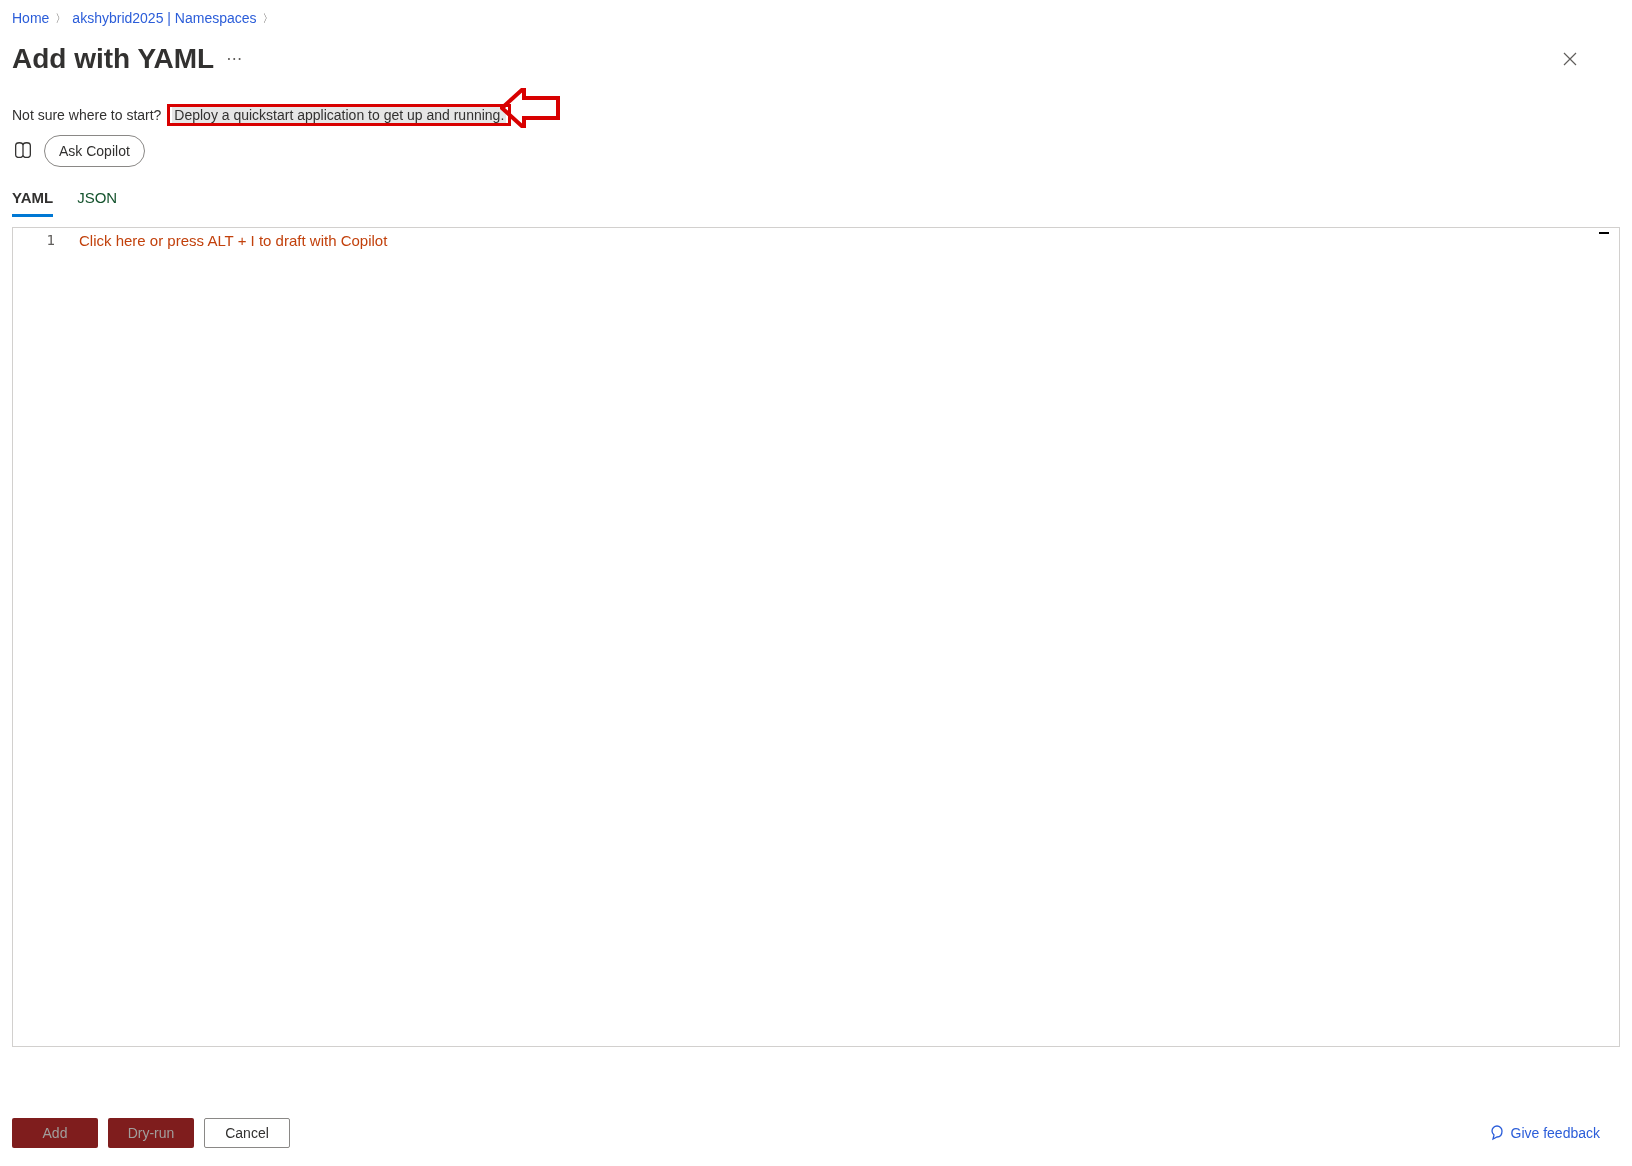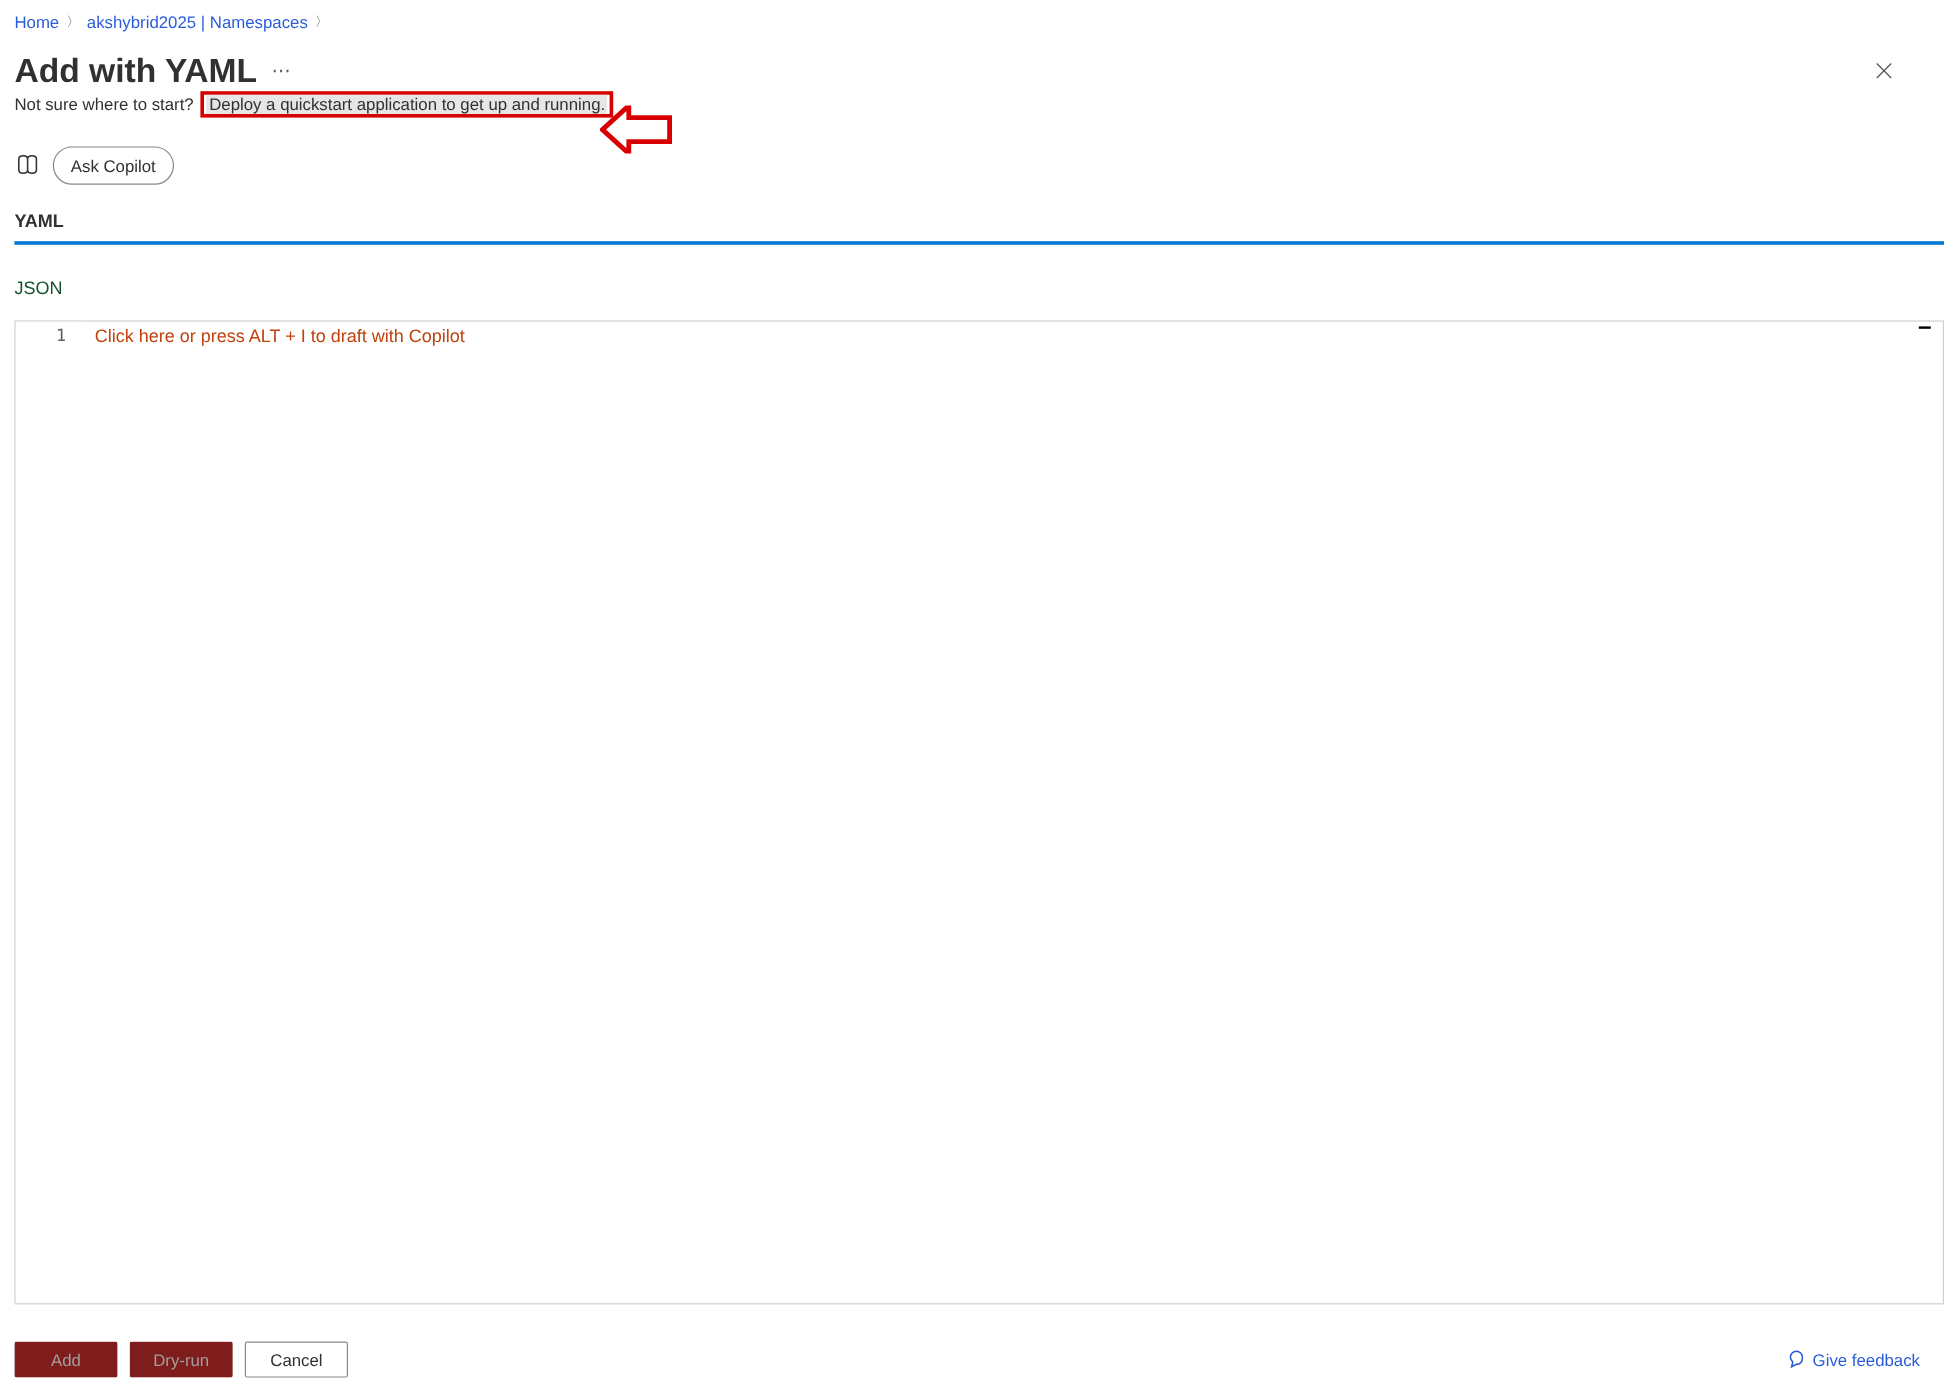--- a/index.html
+++ b/index.html
@@ -23,32 +23,33 @@
     font-size: 14px;
     color: #605e5c;
     margin-bottom: 16px;
   }
   .breadcrumb a { color: #2b5dd9; text-decoration: none; cursor:pointer; }
   .breadcrumb .sep { color: #605e5c; font-size: 11px; }
   .title-row {
     display: flex;
     align-items: center;
     justify-content: space-between;
+    margin-bottom: 28px;
   }
   .title-left { display: flex; align-items: center; gap: 12px; }
   h1 { font-size: 28px; font-weight: 600; line-height:1.2; }
   .ellipsis { font-size: 16px; color: #605e5c; cursor: pointer; letter-spacing:1px;}
   .close-x {
     font-size: 16px; color: #605e5c; cursor: pointer;
     width: 24px; height: 24px; display: flex; align-items:center; justify-content:center;
     margin-right: 38px;
   }
   .helper-row {
     display: flex; align-items: center; gap: 0;
-    font-size: 14px; color: #323130; margin-bottom: 24px; text-align: right;
+    font-size: 14px; color: #323130; margin-bottom: 9px; text-align: right;
   }
   .helper-link-wrap {
     border: 3px solid #d80000;
     padding: 0 2px;
     margin-left: 2px;
     display: inline-flex;
   }
   .helper-link {
     background: #e6e6e6; color: #323130; padding: 0 2px;
     font-size: 14px;
@@ -65,21 +66,21 @@
   .copilot-icon {
     width: 22px; height: 22px; display:flex; align-items:center; justify-content:center;
   }
   .chip {
     border: 1px solid #8a8886; border-radius: 16px;
     padding: 7px 14px; font-size: 14px; color: #323130;
     cursor: pointer; background: #fff;
   }
   .tabs {
     display: flex; gap: 24px; font-size: 15px;
-    border-bottom: 0; margin-bottom: 0; flex-direction: column;
+    border-bottom: 0; margin-bottom: 0;
   }
   .tab {
     padding: 4px 0 8px 0; cursor: pointer; color: #323130;
   }
   .tab.active { font-weight: 600; border-bottom: 3px solid #0078d4; }
   .tab.inactive { color: #14532d; }
   .editor {
     margin-top: 10px;
     border: 1px solid #d2d0ce;
     height: 820px;

